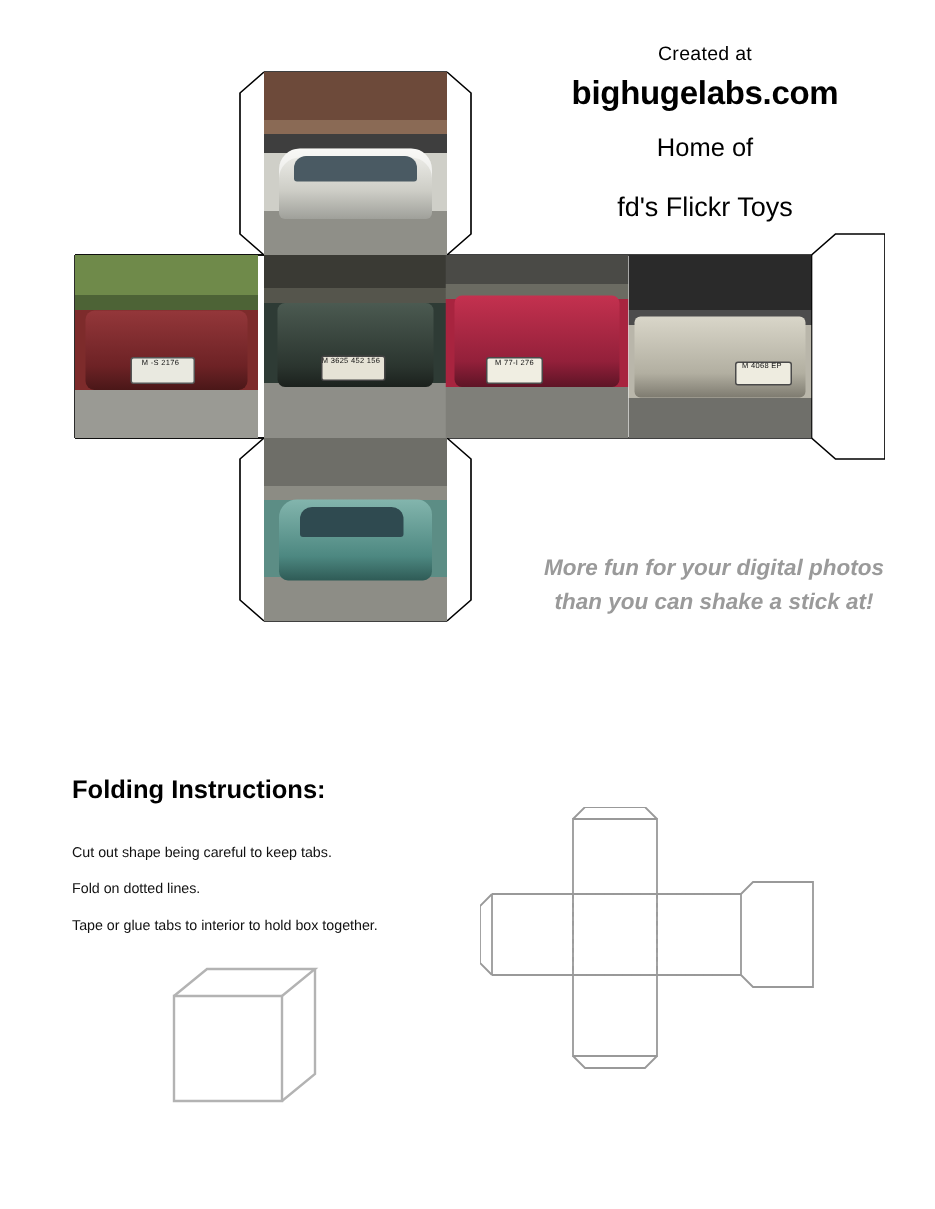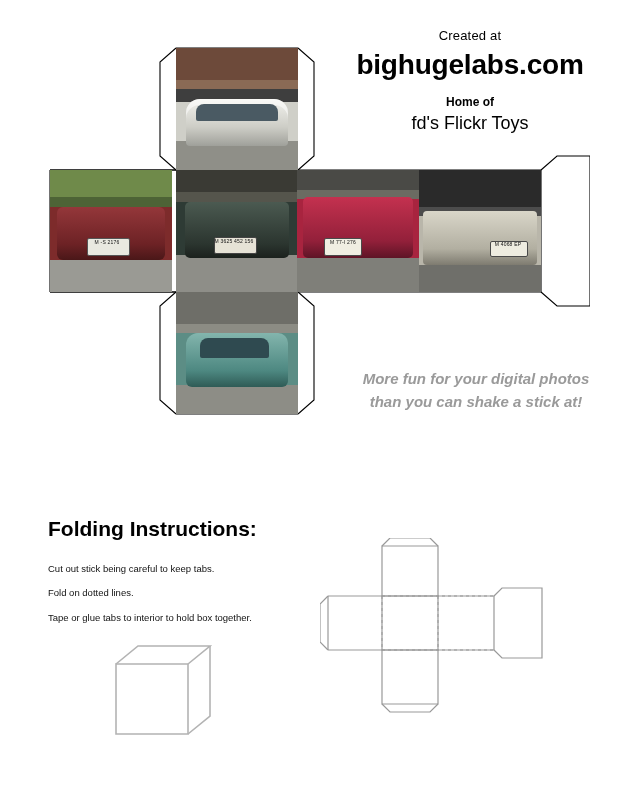--- a/index.html
+++ b/index.html
@@ -32,29 +32,29 @@
     width: 280px;
     text-align: center;
   }
   .header .created {
     font-size: 13px;
     font-weight: normal;
     letter-spacing: .2px;
     margin-bottom: 6px;
   }
   .header .brand {
-    font-size: 28px;
+    font-size: 22px;
     font-weight: bold;
     letter-spacing: -.2px;
     margin-bottom: 14px;
   }
   .header .homeof {
-    font-size: 12px;
-    font-weight: bold;
-    margin-bottom: 4px;
+    font-size: 17px;
+    font-weight: normal;
+    margin-bottom: 19px;
   }
   .header .toys {
     font-size: 18px;
     font-weight: normal;
   }
 
   
   .tagline {
     position: absolute;
     left: 352px;
@@ -220,21 +220,21 @@
     text-align:center;
     z-index: 4;
     letter-spacing: .2px;
   }
 
   
   .instructions-title {
     position: absolute;
     left: 48px;
     top: 517px;
-    font-size: 21px;
+    font-size: 17px;
     font-weight: bold;
   }
   .instr-line {
     position: absolute;
     left: 48px;
     font-size: 9.5px;
     color: #111;
   }
   .instr-1 { top: 563px; }
   .instr-2 { top: 587px; }
@@ -323,21 +323,21 @@
     </div>
 
     <div class="cell cell-bottom">
       <div class="ph ph-bottom"></div>
     </div>
   </div>
 
   <div class="tagline">More fun for your digital photos than you can shake a stick at!</div>
 
   <div class="instructions-title">Folding Instructions:</div>
-  <div class="instr-line instr-1">Cut out stick being careful to keep tabs.</div>
+  <div class="instr-line instr-1">Cut out shape being careful to keep tabs.</div>
   <div class="instr-line instr-2">Fold on dotted lines.</div>
   <div class="instr-line instr-3">Tape or glue tabs to interior to hold box together.</div>
 
   <svg class="cube-pic" viewBox="0 0 120 105">
     <g fill="none" stroke="#b3b3b3" stroke-width="1.6">
       <path d="M8 26 L8 96 L80 96 L80 26 Z"></path>
       <path d="M8 26 L30 8 L102 8 L80 26"></path>
       <path d="M102 8 L102 78 L80 96"></path>
     </g>
   </svg>

